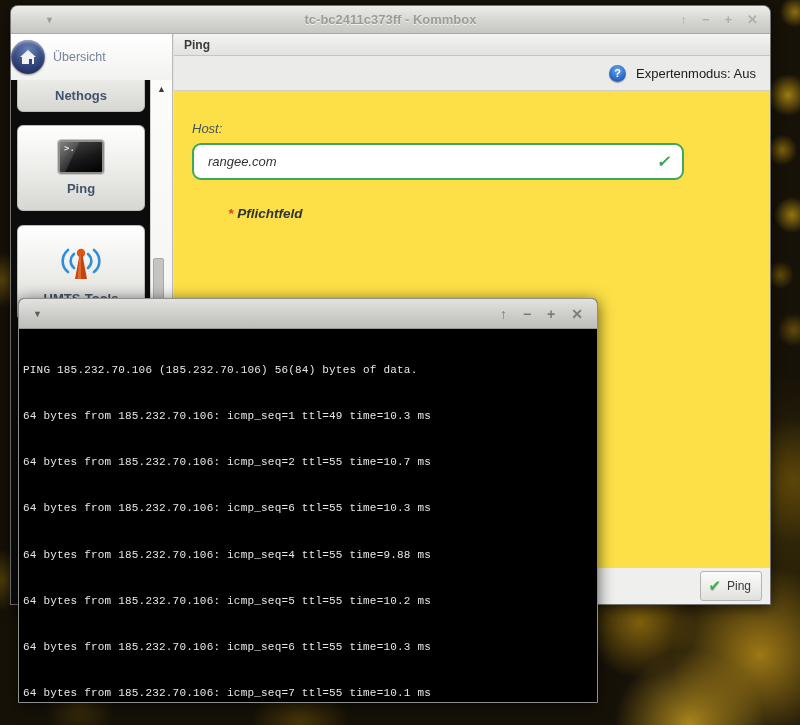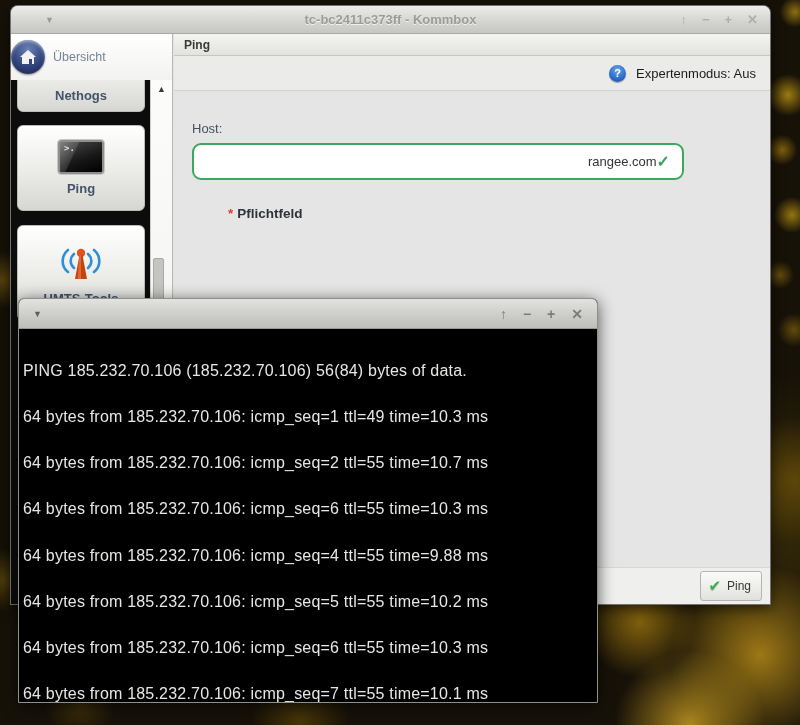--- a/index.html
+++ b/index.html
@@ -103,25 +103,25 @@
     display:flex; align-items:center; justify-content:flex-end; gap:10px; padding-right:14px;
   }
   .help-badge {
     width:17px; height:17px; border-radius:50%;
     background:radial-gradient(circle at 50% 30%, #6aa4e8, #2b6cc8 60%, #164a9a);
     color:#fff; font-weight:bold; font-size:11px; display:flex; align-items:center; justify-content:center;
     box-shadow:0 1px 1px rgba(0,0,0,.35);
   }
   .expert-label { font-size:13px; color:#1c1c1c; }
 
-  .panel-content { flex:1; background:#e5e5e5; padding:30px 0 0 18px; }
+  .panel-content { flex:1; background:#fde047; padding:30px 0 0 18px;font-style:italic; }
   .host-label { font-size:13px; color:#43525c; margin-bottom:7px; }
   .host-input {
     width:492px; height:37px; border:2px solid #3ca85c; border-radius:9px; background:#fff;
-    display:flex; align-items:center; padding:0 12px 0 6px;text-align:right;
+    display:flex; align-items:center; padding:0 12px 0 14px;
   }
   .host-value { flex:1; font-size:13px; color:#333; }
   .valid-check { color:#35a454; font-size:16px; font-weight:bold; }
   .required-note { margin-top:26px; font-size:13.5px; font-weight:bold; color:#2e3338;margin-left:36px; }
   .required-note .ast { color:#e53935; margin-right:4px; }
 
   .panel-footer {
     height:37px; flex:0 0 37px; background:#efefed; border-top:1px solid #d8d8d6;
     display:flex; align-items:center; justify-content:flex-end; padding-right:8px;
   }
@@ -147,21 +147,21 @@
     border-bottom:1px solid #98989a; border-radius:5px 5px 0 0;
     display:flex; align-items:center; position:relative;
   }
   .term-titlebar .menu-tri { position:absolute; left:14px; font-size:9px; color:#5d5d5b; }
   .term-titlebar .title { flex:1; text-align:center; font-weight:bold; font-size:13.5px; color:#4c4c4a; text-shadow:0 1px 0 rgba(255,255,255,.6); }
   .term-titlebar .controls { position:absolute; right:14px; display:flex; gap:16px; }
   .term-titlebar .controls span { font-size:14px; font-weight:bold; color:#7c7c78; line-height:1; }
 
   .term-screen {
     flex:1; background:#000; padding:3px 0 0 4px; overflow:hidden;
-    font-family:Liberation Sans, sans-serif; font-size:16px; line-height:15.4px;
+    font-family:Liberation Mono, monospace; font-size:11px; line-height:15.4px;
     color:#e6e6e4; letter-spacing:.2px; white-space:pre;
   }
 </style>
 </head>
 <body>
 
 <div class="main-window">
 
   <div class="titlebar">
     <span class="menu-tri">▼</span>

